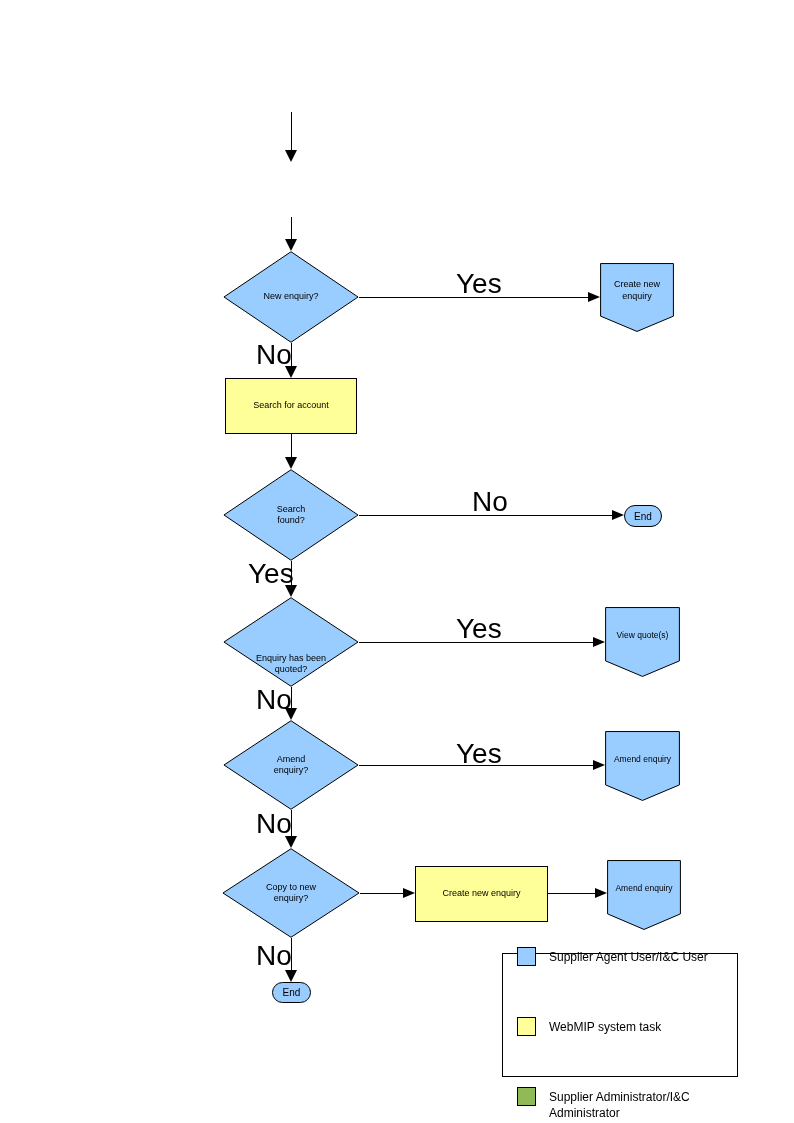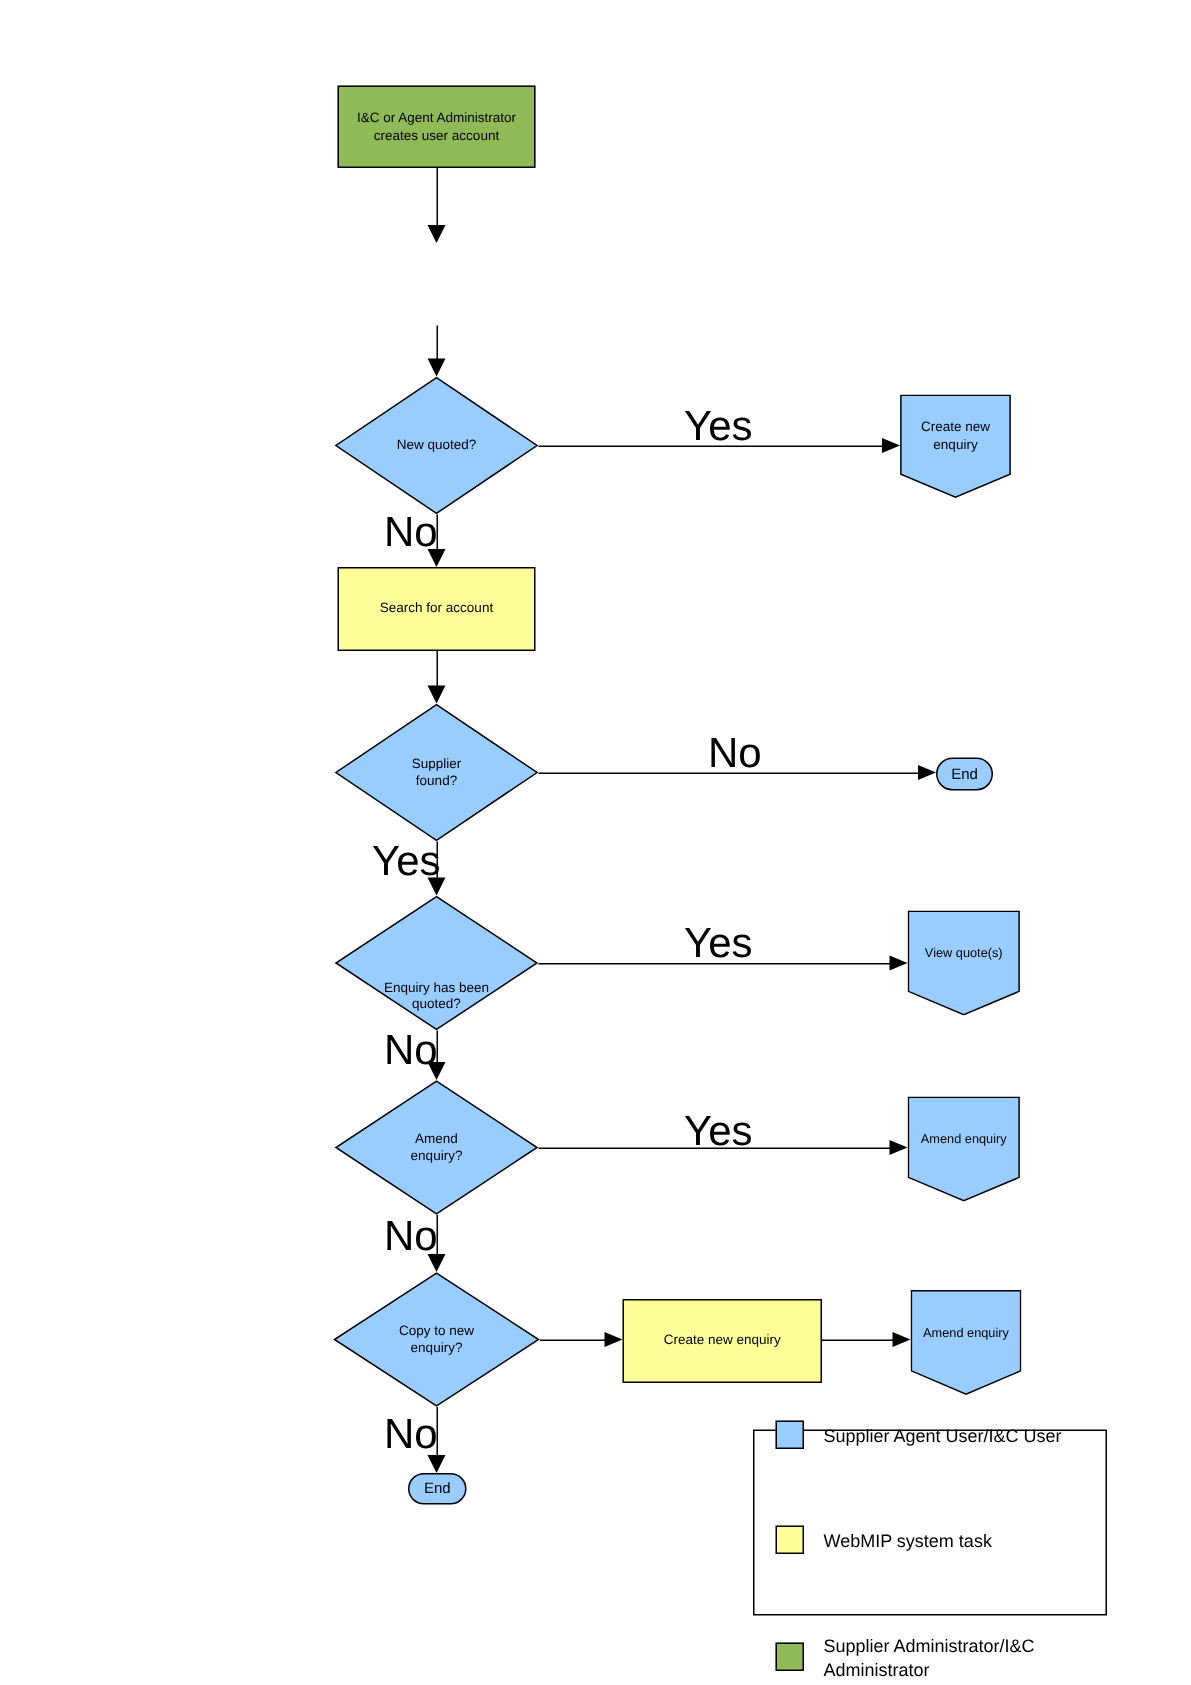--- a/index.html
+++ b/index.html
@@ -15,60 +15,57 @@
   .overlay{position:absolute;inset:0;display:flex;align-items:center;justify-content:center;text-align:center;}
   .terminator{position:absolute;background:#99CCFF;border:1px solid #000;border-radius:11px;
               display:flex;align-items:center;justify-content:center;font-size:10px;box-sizing:border-box;}
   .vline{position:absolute;width:1px;background:#000;}
   .hline{position:absolute;height:1px;background:#000;}
   .arr-down{position:absolute;width:0;height:0;border-left:6px solid transparent;border-right:6px solid transparent;border-top:12px solid #000;}
   .arr-right{position:absolute;width:0;height:0;border-top:5px solid transparent;border-bottom:5px solid transparent;border-left:12px solid #000;}
   .edge-label{position:absolute;font-size:28px;line-height:1;}
   .legend{position:absolute;left:502px;top:953px;width:236px;height:124px;border:1px solid #000;
           box-sizing:border-box;background:#fff;display:flex;flex-direction:column;justify-content:center;gap:13px;padding:8px 14px;}
-  .legend-row{display:flex;align-items:center;gap:13px;margin-top:38px;}
+  .legend-row{display:flex;align-items:flex-start;gap:13px;margin-top:38px;}
   .swatch{width:19px;height:19px;border:1px solid #000;box-sizing:border-box;flex:0 0 auto;}
   .swatch.blue{background:#99CCFF;}
   .swatch.yellow{background:#FFFF99;}
   .swatch.green{background:#8FBA55;}
   .legend-label{font-size:12px;line-height:1.35;padding-top:2px;}
 </style>
 </head>
 <body>
 
 <div class="page">
 
-  <div class="node rect green" style="left:225px;top:57px;width:132px;height:55px;">
-    <span class="nlabel" style="max-width:126px;">I&amp;C or Agent Administrator creates user account</span>
-  </div>
 
 
   <div class="node rect yellow" style="left:225px;top:378px;width:132px;height:56px;">
     <span class="nlabel">Search for account</span>
   </div>
 
   <div class="node rect yellow" style="left:415px;top:866px;width:133px;height:56px;">
     <span class="nlabel">Create new enquiry</span>
   </div>
 
   <div class="node" style="left:223px;top:251px;width:136px;height:92px;">
     <svg class="shape-svg" viewBox="0 0 100 100" preserveAspectRatio="none">
       <polygon points="50,0.8 99.3,50 50,99.2 0.7,50" fill="#99CCFF" stroke="#000" stroke-width="1" vector-effect="non-scaling-stroke"></polygon>
     </svg>
     <div class="overlay">
-        <span class="nlabel" style="max-width:92px;">New quoted?</span>
+        <span class="nlabel" style="max-width:92px;">New enquiry?</span>
       </div>
   </div>
 
   <div class="node" style="left:223px;top:469px;width:136px;height:92px;">
     <svg class="shape-svg" viewBox="0 0 100 100" preserveAspectRatio="none">
       <polygon points="50,0.8 99.3,50 50,99.2 0.7,50" fill="#99CCFF" stroke="#000" stroke-width="1" vector-effect="non-scaling-stroke"></polygon>
     </svg>
     <div class="overlay">
-        <span class="nlabel" style="max-width:48px;">Supplier found?</span>
+        <span class="nlabel" style="max-width:48px;">Search found?</span>
       </div>
   </div>
 
   <div class="node" style="left:223px;top:597px;width:136px;height:90px;">
     <svg class="shape-svg" viewBox="0 0 100 100" preserveAspectRatio="none">
       <polygon points="50,0.8 99.3,50 50,99.2 0.7,50" fill="#99CCFF" stroke="#000" stroke-width="1" vector-effect="non-scaling-stroke"></polygon>
     </svg>
     <div class="overlay">
         <span class="nlabel" style="max-width:80px;margin-top:44px;">Enquiry has been quoted?</span>
       </div>

